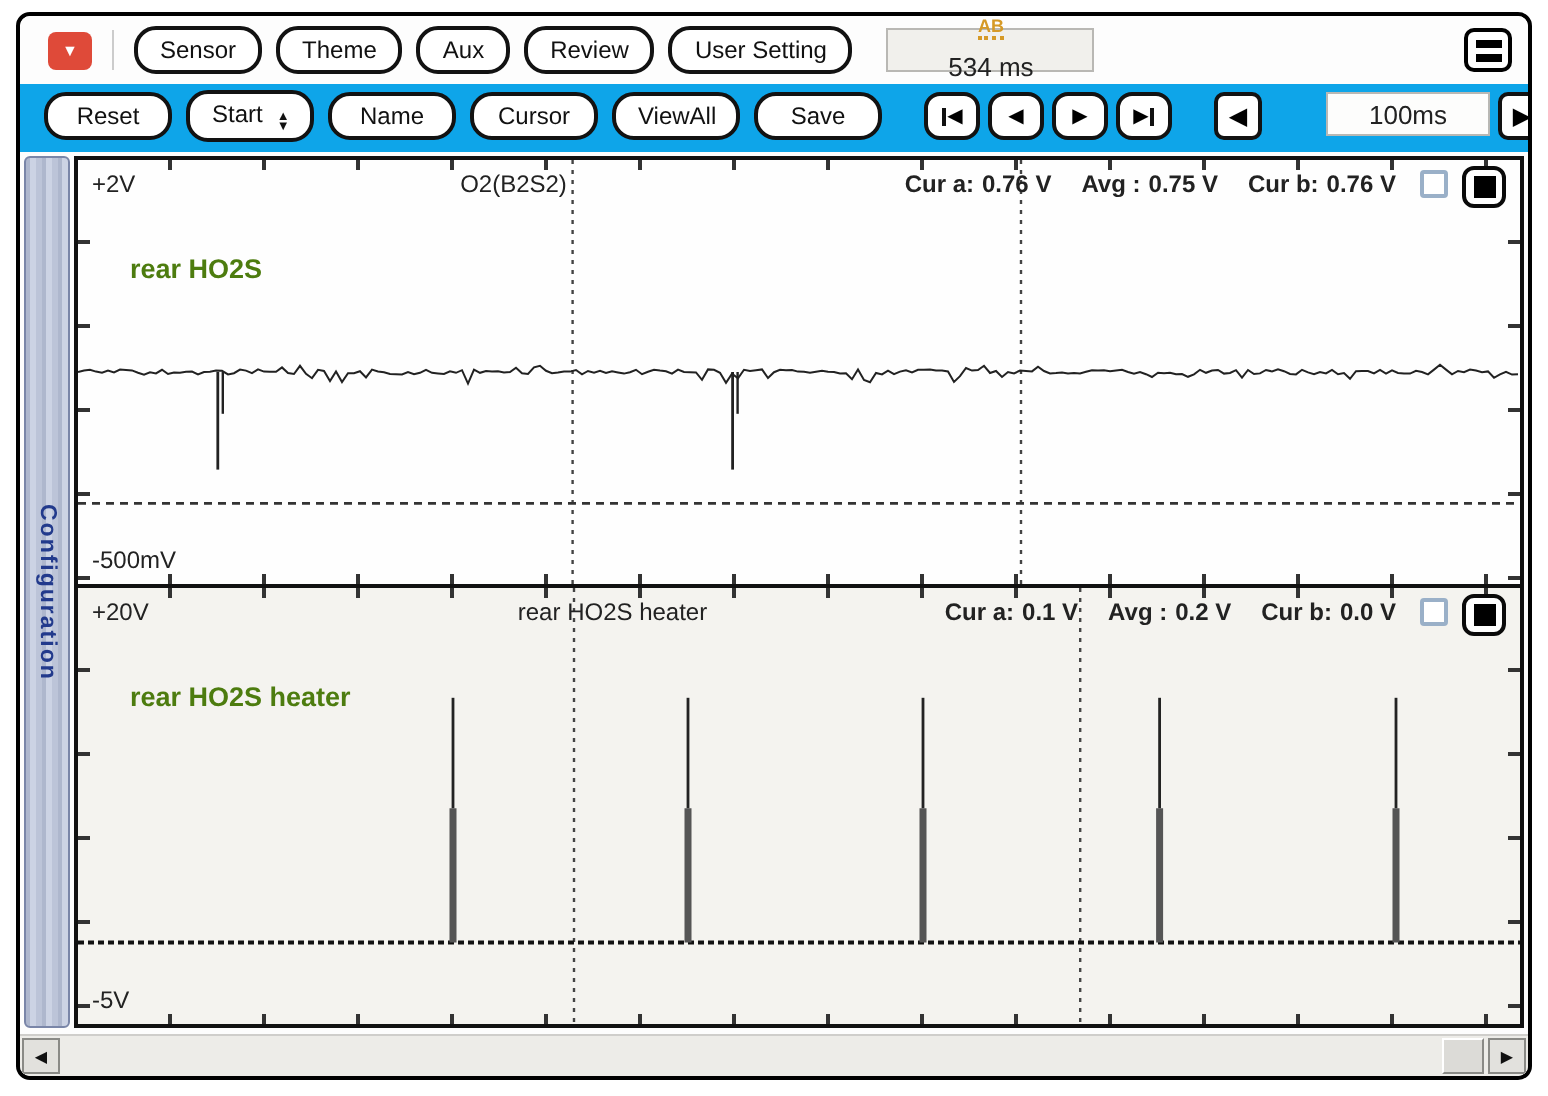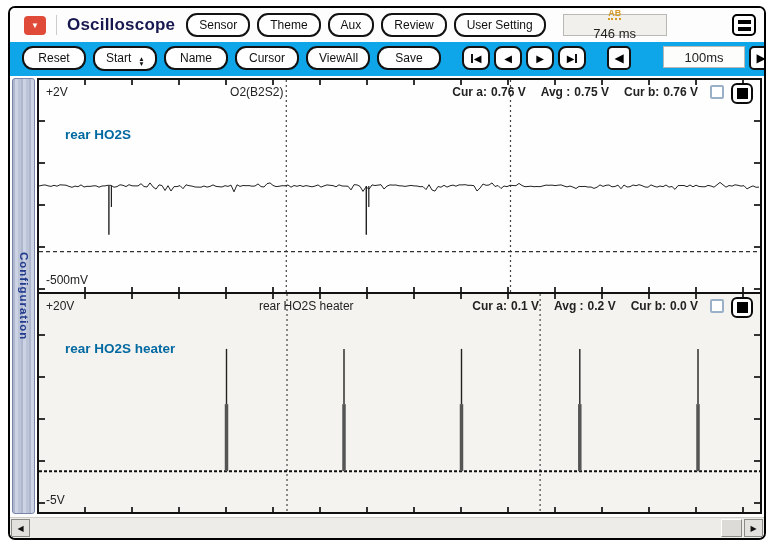--- a/index.html
+++ b/index.html
@@ -60,49 +60,48 @@
   .ch-title { position: absolute; top: 2px; }
   .ch0 .ch-title { left: 26.5%; }
   .ch1 .ch-title { left: 30.5%; }
   .stats { position: absolute; right: 62px; top: 2px; display: flex; gap: 15px; white-space: nowrap; }
   .stat { display: flex; gap: 4px; font-weight: bold; }
   .cb { position: absolute; right: 36px; top: 2px; width: 14px; height: 14px; border: 2px solid #9ab0c8;
     background: #fff; border-radius: 2px; cursor: pointer; }
   .sqbtn { position: absolute; right: 7px; top: 0; width: 22px; height: 21px; border: 2.5px solid #0a0a0a;
     border-radius: 6px; background: #fff; display: flex; align-items: center; justify-content: center; cursor: pointer; }
   .sqbtn .sq { width: 11px; height: 11px; background: #000; }
-  .sig-label { position: absolute; left: 26px; top: 47px; z-index: 2; color: #0369a1; font-weight: bold; font-size: 13.5px; }
+  .sig-label { position: absolute; left: 26px; top: 47px; z-index: 2; color: #4d7c0f; font-weight: bold; font-size: 13.5px; }
   
   .scrollbar { height: 21px; margin-top: 3px; background: #edece8; position: relative; border-top: 1px solid #cfcecb; }
   .sb-btn { position: absolute; top: 1px; width: 19px; height: 18px; background: #e2e1dd; border: 1px solid #8a8a86;
     display: flex; align-items: center; justify-content: center; font-size: 8px; color: #111; cursor: pointer; }
   .sb-left { left: 1px; }
   .sb-right { right: 1px; }
   .sb-thumb { position: absolute; top: 1px; right: 22px; width: 21px; height: 18px; background: #dcdbd7;
     border: 1px solid #8a8a86; border-top-color: #fff; border-left-color: #fff; cursor: grab; }
 </style>
 </head>
 <body>
 
 <div class="window">
 
   <div class="titlebar">
     <div class="redbtn">
       <span>▼</span>
     </div>
     <div class="tsep"></div>
-    <div class="apptitle">Oscilloscope</div>
     <button class="tbtn">Sensor</button>
     <button class="tbtn">Theme</button>
     <button class="tbtn">Aux</button>
     <button class="tbtn">Review</button>
     <button class="tbtn">User Setting</button>
     <div class="timebox">
       <span class="ab">AB</span>
-      <span>746 ms</span>
+      <span>534 ms</span>
     </div>
     <div class="menubtn">
       <div class="bar"></div>
       <div class="bar"></div>
     </div>
   </div>
 
   <div class="toolbar">
     <button class="tbtn wide">Reset</button>
     <button class="tbtn wide">

